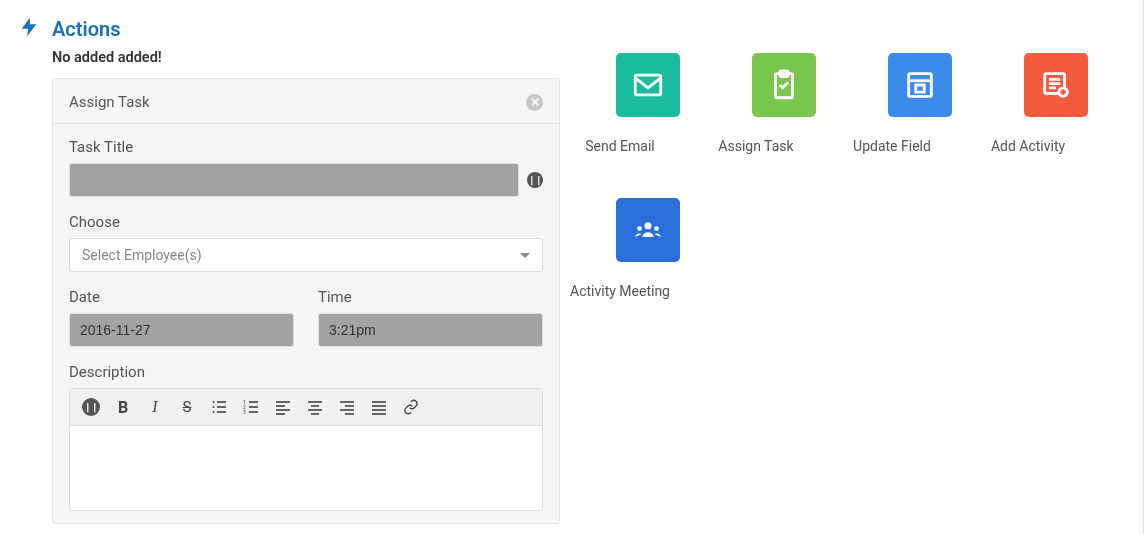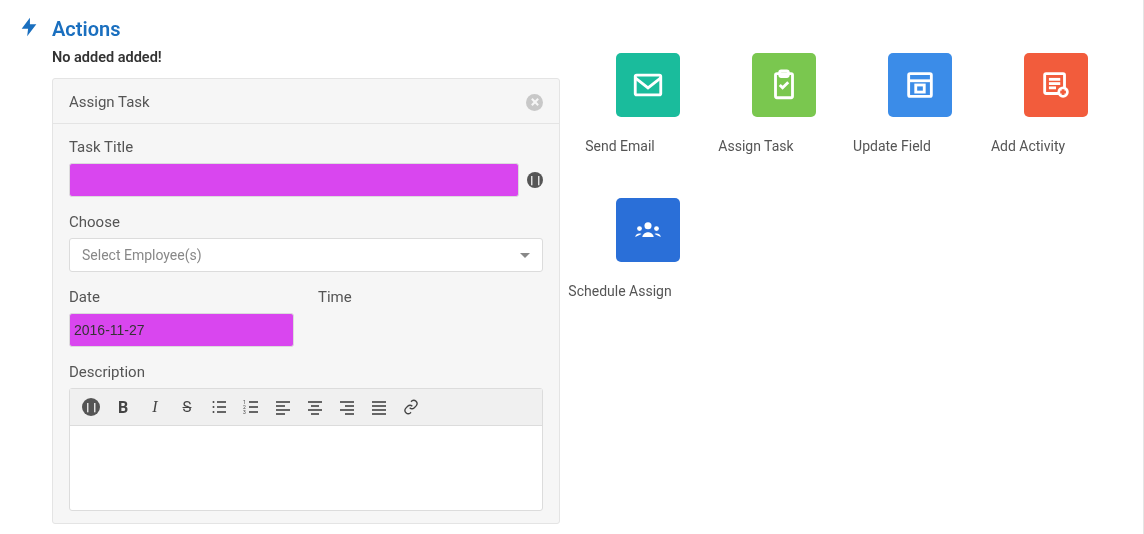--- a/index.html
+++ b/index.html
@@ -72,25 +72,25 @@
   .close-circle::after  { transform: translate(-50%,-50%) rotate(-45deg); }
   .card-body { padding: 14px 16px 0; }
   .field-label {
     color: #555;
     margin-bottom: 7px;
     font-size: 15px;
   }
   .field-row { margin-bottom: 16px; }
   .input, .select {
     width: 100%;
-    background: #d946ef;
+    background: #a3a3a3;
     border: 1px solid #dcdcdc;
     border-radius: 3px;
     height: 34px;
-    padding: 0 4px;
+    padding: 0 10px;
     font-size: 14px;
     color: #333;
   }
   .title-row { display: flex; align-items: center; gap: 8px; }
   .title-row .input { flex: 1; }
   .pill-icon {
     width: 16px; height: 16px;
     border-radius: 50%;
     background: #555;
     display: flex; align-items: center; justify-content: center;
@@ -223,20 +223,21 @@
           </div>
         </div>
 
         <div class="field-row two-col">
           <div>
             <div class="field-label">Date</div>
             <input class="input" type="text" value="2016-11-27" style="">
           </div>
           <div>
             <div class="field-label">Time</div>
+            <input class="input" type="text" value="3:21pm" style="">
           </div>
         </div>
 
         <div class="field-row" style="margin-bottom:12px;">
           <div class="field-label">Description</div>
           <div class="editor">
             <div class="toolbar">
               <span class="tb-btn">
                   <span class="pill-icon" style="width:18px;height:18px;">
                     <span>❘❘</span>
@@ -373,19 +374,19 @@
         <div class="tile-icon c-meeting">
           <svg width="34" height="34" viewBox="0 0 24 24" fill="#fff">
               <circle cx="12" cy="9" r="2.5"></circle>
               <path d="M8 17c0-2 2-3.5 4-3.5s4 1.5 4 3.5z"></path>
               <circle cx="6" cy="11" r="1.7"></circle>
               <path d="M3 17c0-1.3 1.3-2.5 3-2.5.5 0 1 .1 1.4.3"></path>
               <circle cx="18" cy="11" r="1.7"></circle>
               <path d="M21 17c0-1.3-1.3-2.5-3-2.5-.5 0-1 .1-1.4.3"></path>
             </svg>
         </div>
-        <div class="tile-label">Schedule Assign</div>
+        <div class="tile-label">Activity Meeting</div>
       </div>
 
     </div>
   </div>
 
 </div>
 
 </body></html>

